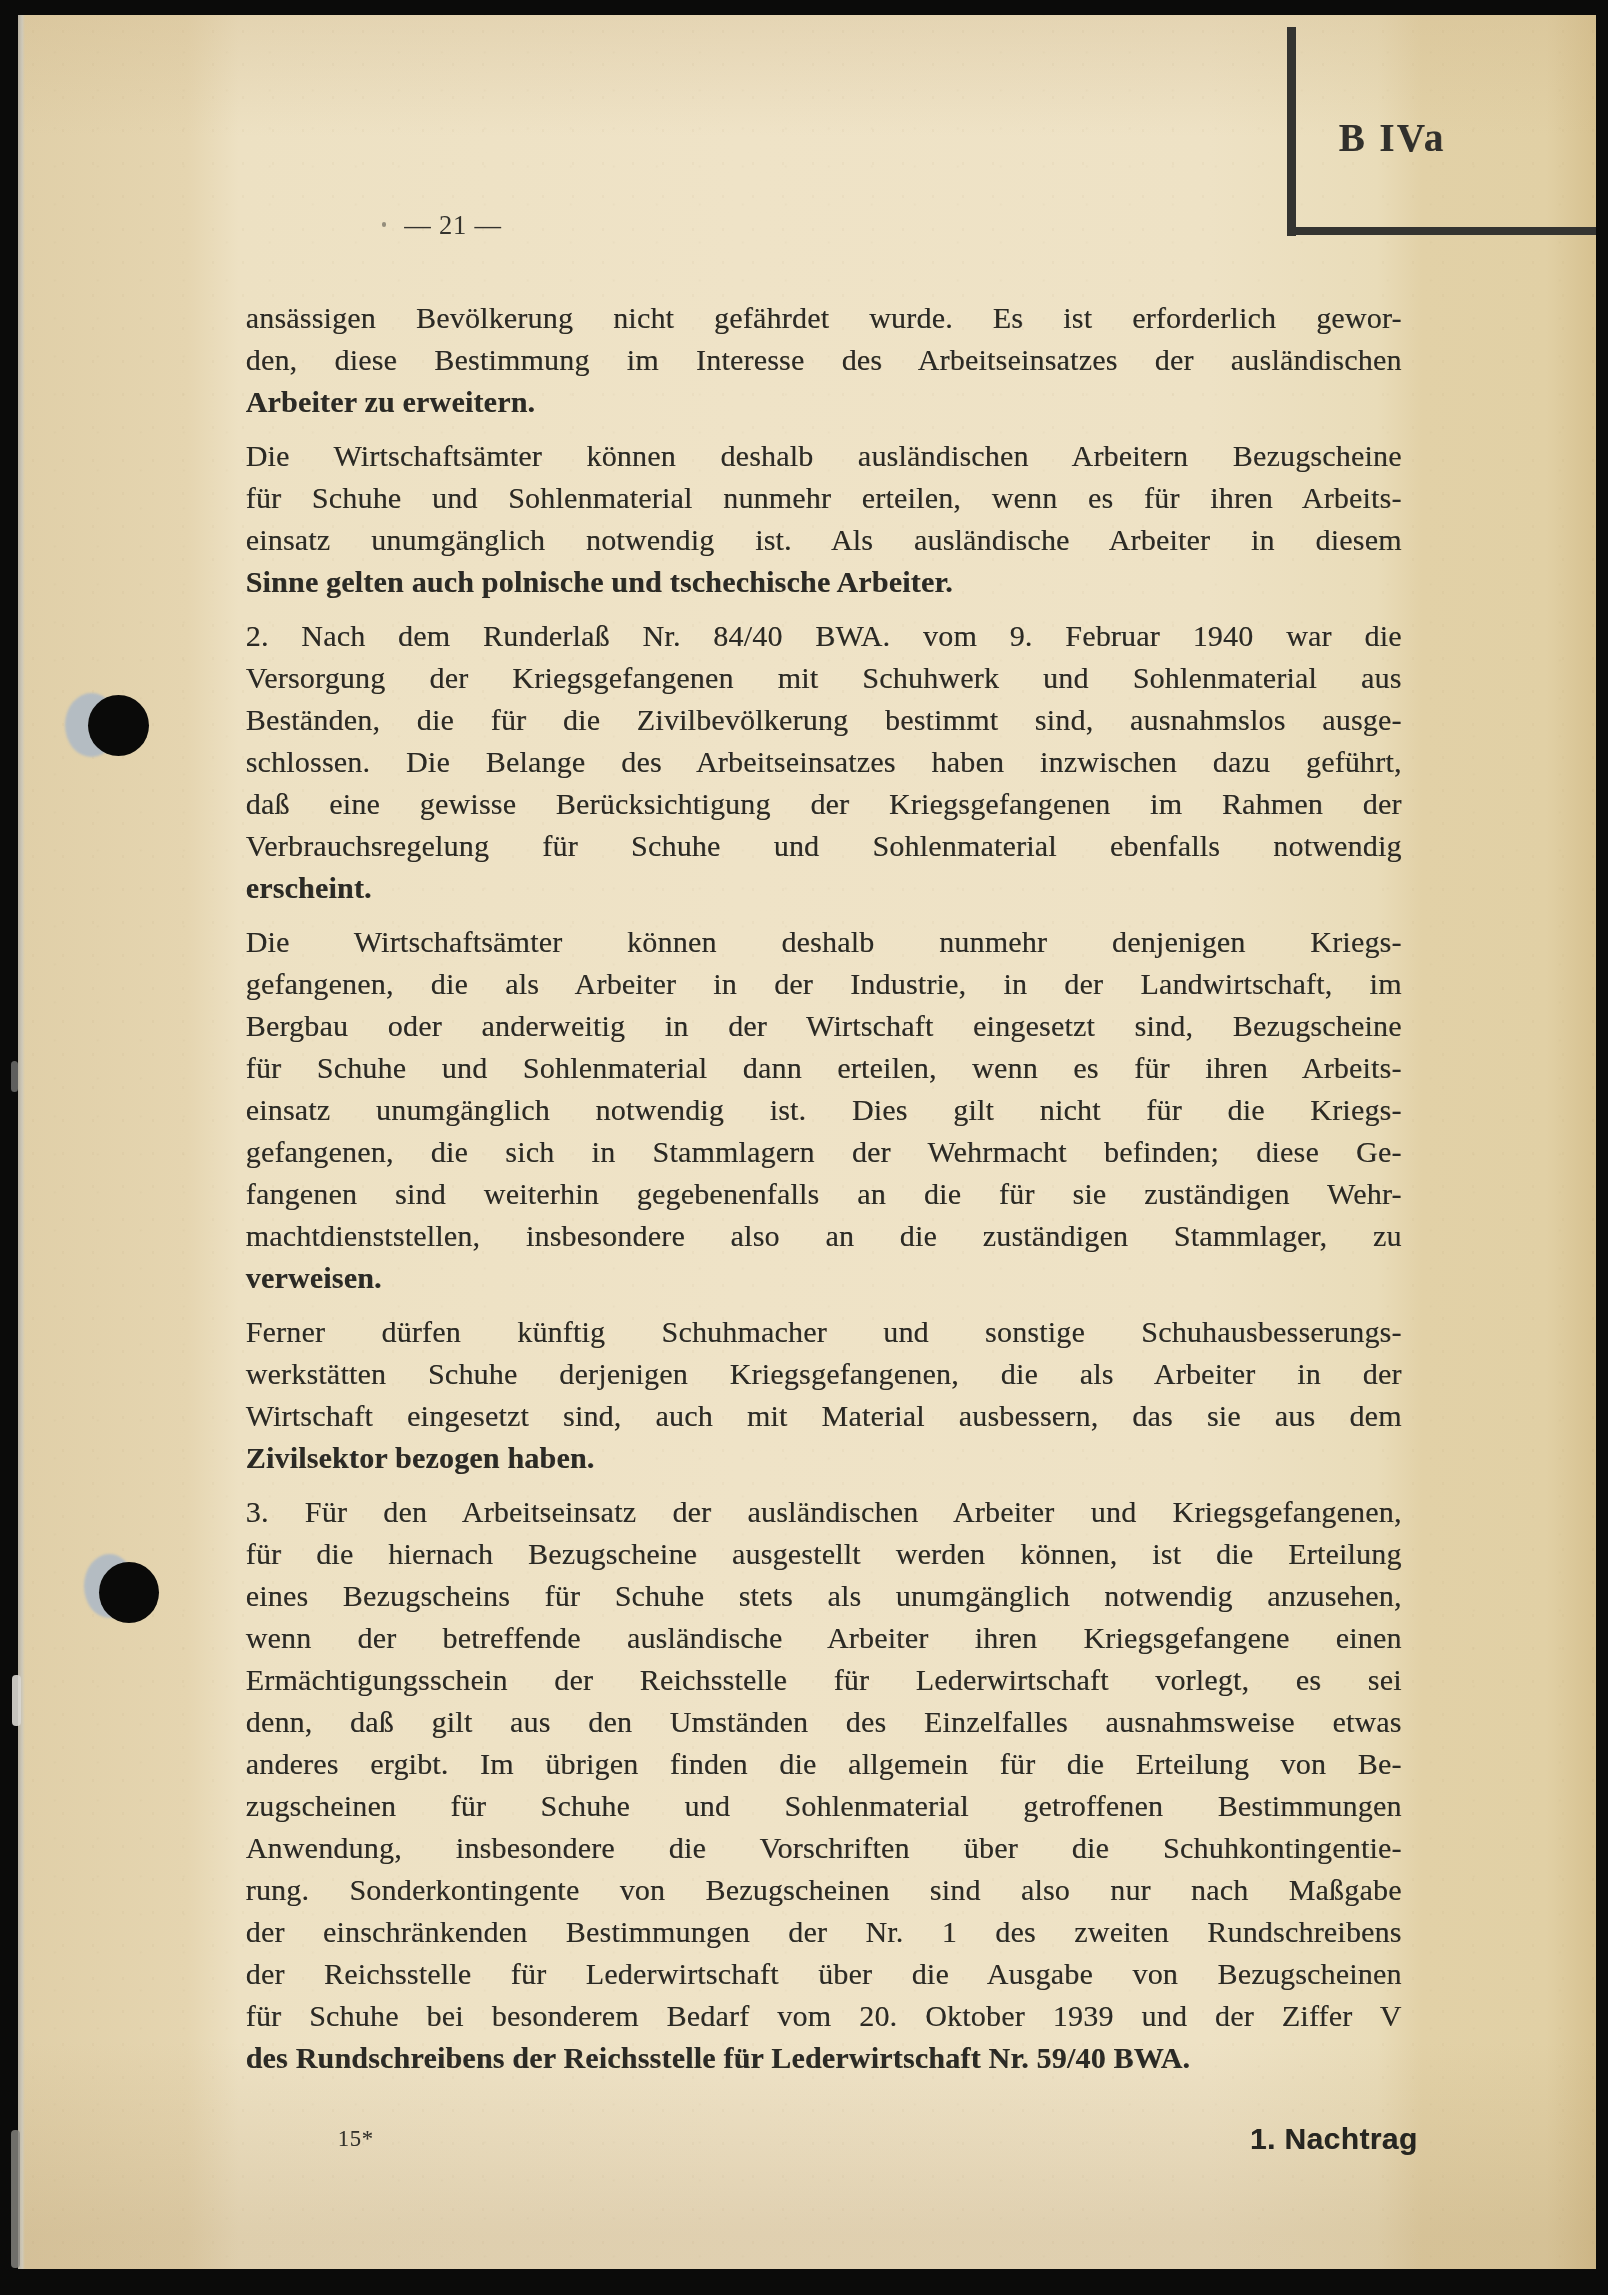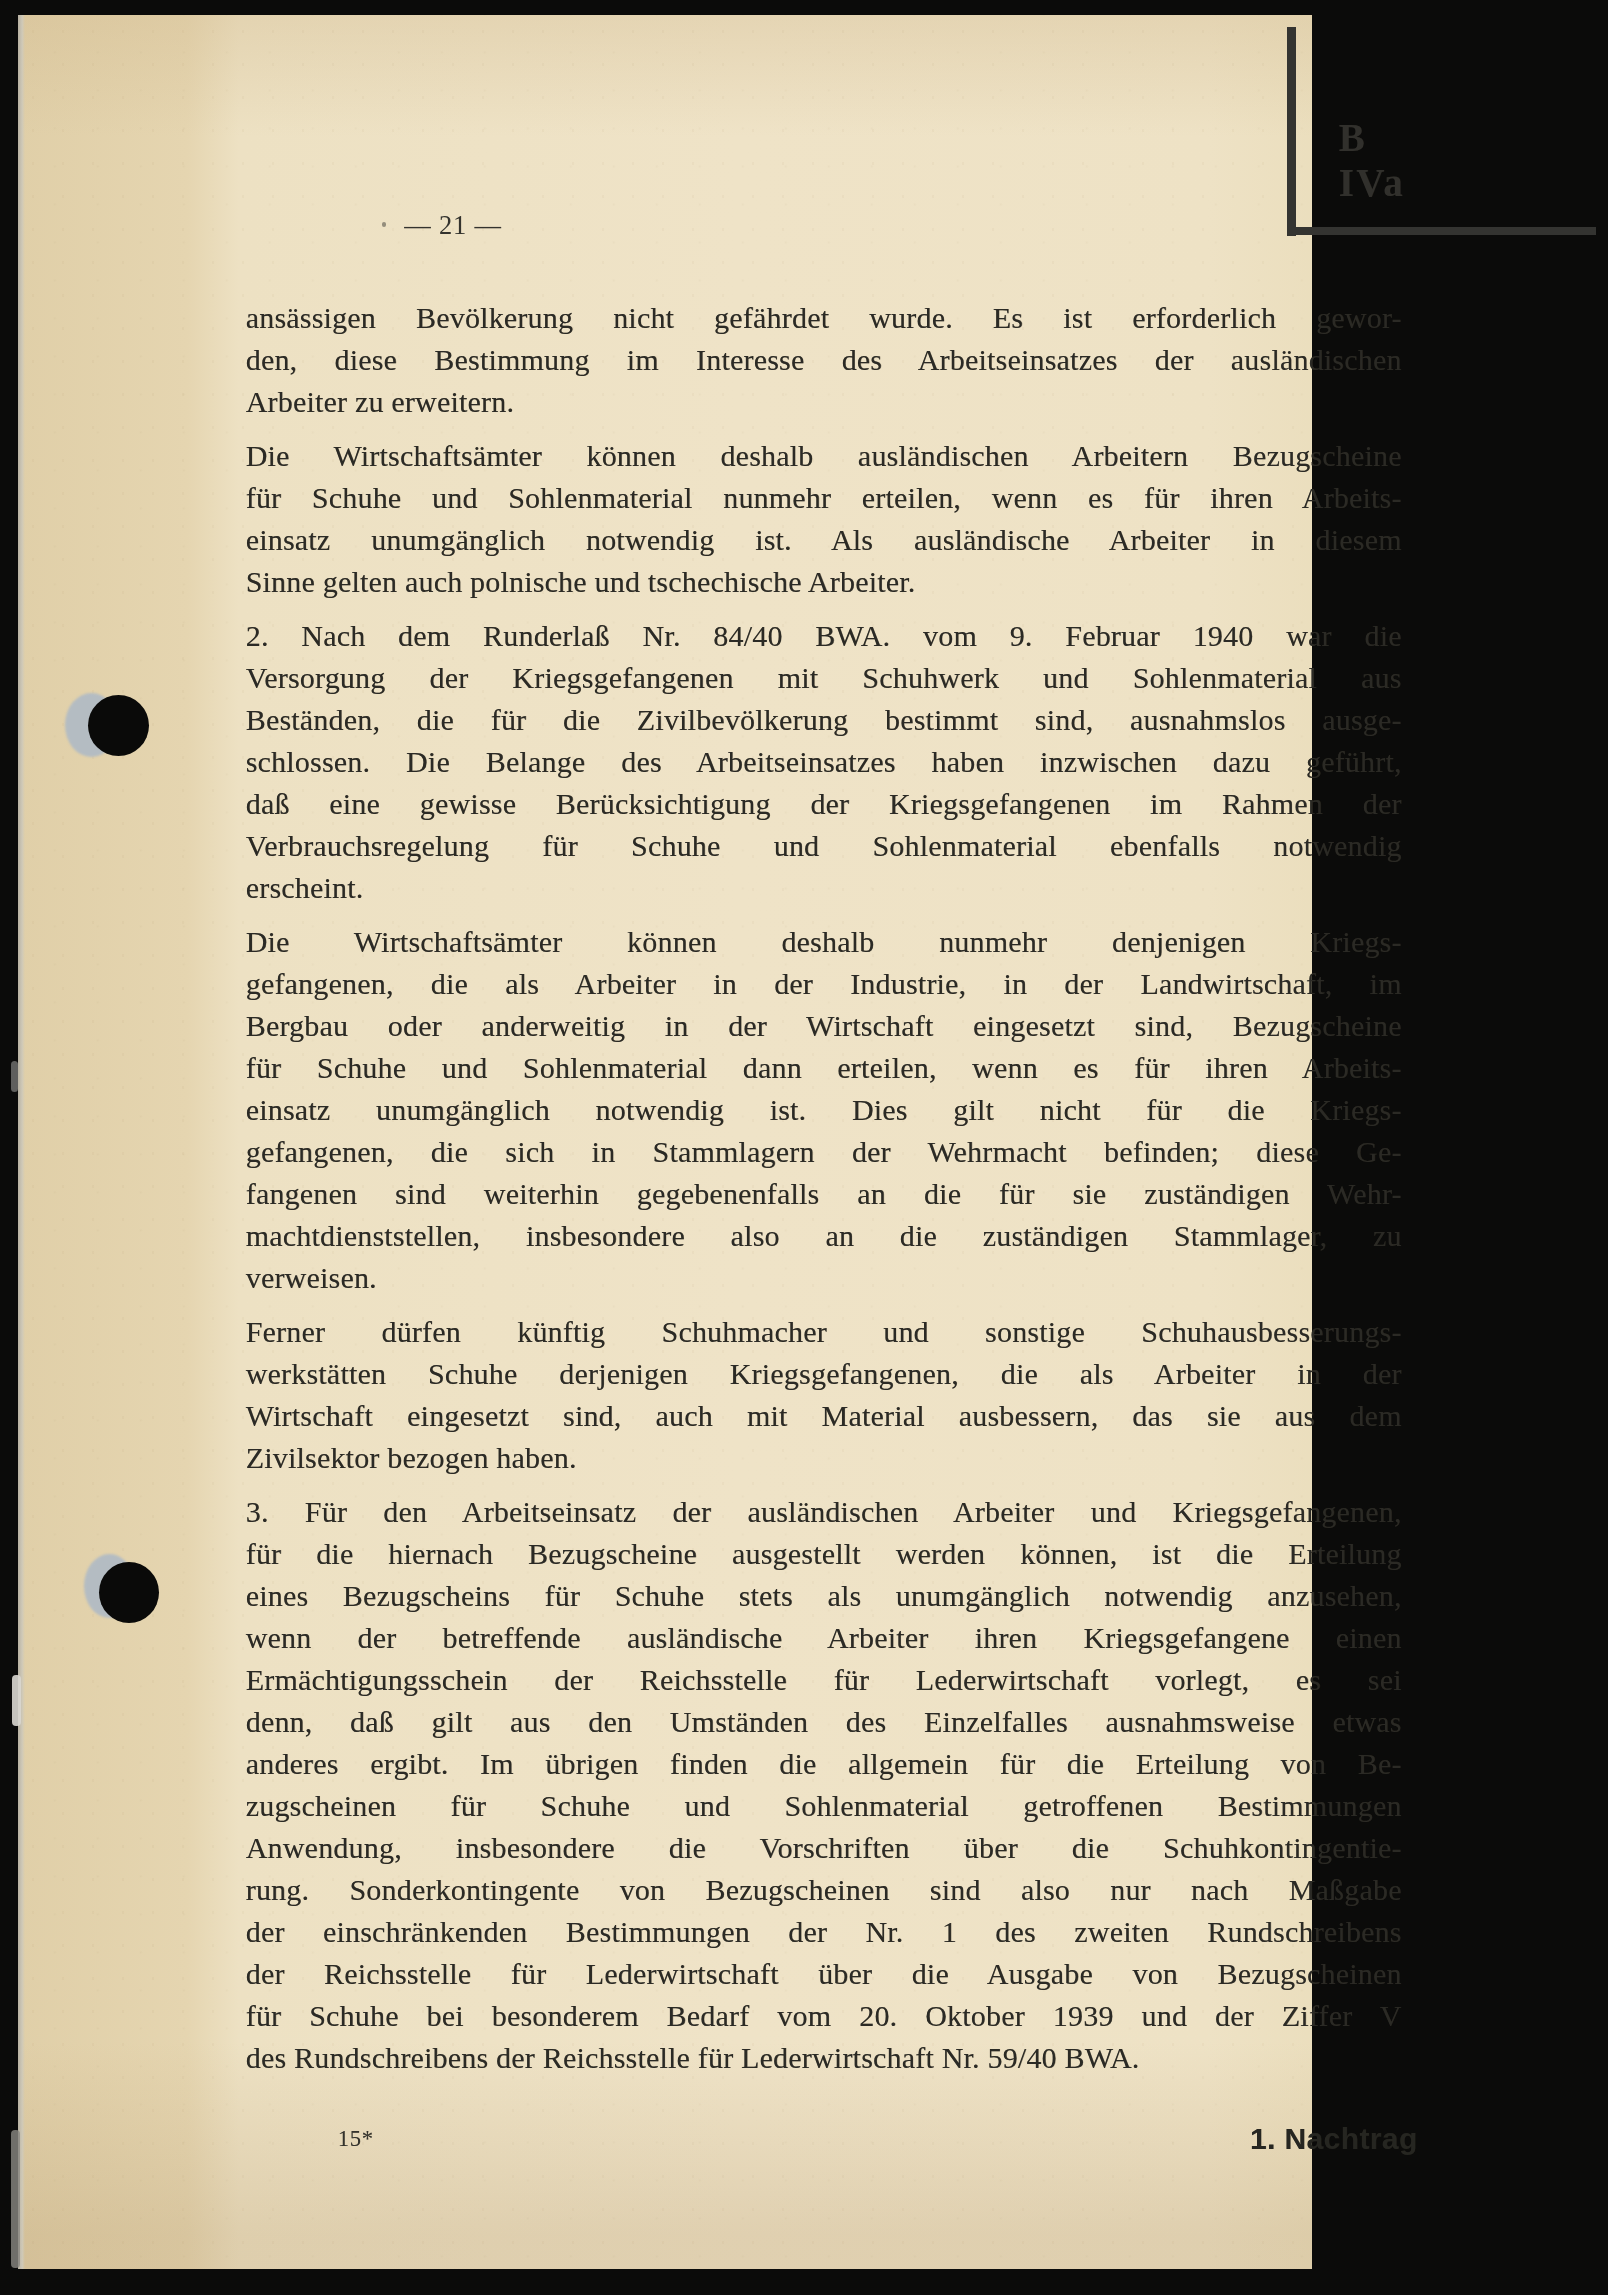--- a/index.html
+++ b/index.html
@@ -13,21 +13,21 @@
     background: #0b0b0a;
     overflow: hidden;
     font-family: "Liberation Serif", serif;
   }
 
   
   .paper {
     position: absolute;
     left: 17.7px;
     top: 14.5px;
-    width: 1294px;
+    width: 1578px;
     height: 2254px;
     background:
       radial-gradient(rgba(150,120,70,0.055) 1px, transparent 1.4px),
       radial-gradient(rgba(120,95,55,0.05) 0.8px, transparent 1.3px),
       linear-gradient(180deg, rgba(205,180,135,0.30) 0, rgba(205,180,135,0) 121px, rgba(205,180,135,0) 2027px, rgba(170,140,95,0.22) 2220px),
       linear-gradient(90deg, #e0cfa8 0, #e5d5b0 169px, #ede1c3 221px, #efe3c7 724px, #eee2c5 1190px, #e9dcb9 1359px, #e2d1a7 1404px, #e1d0a5 1528px, #d6c190 1578px);
     background-size: 30px 33px, 43px 38px, 100% 100%, 100% 100%;
     background-position: 0 0, 15.3px 18.5px, 0 0, 0 0;
   }
 
@@ -125,21 +125,21 @@
     text-shadow: 0.3px 0.3px 0.6px rgba(48,42,30,0.48);
     letter-spacing: 0.2px;
   }
   .para { margin: 0 0 12px 0; }
   .line {
     text-align: justify;
     text-align-last: justify;
     white-space: normal;
     margin-left: 30px;
   }
-  .line.last { text-align-last: left; }
+  .line.last { text-align-last: left; font-weight: bold; }
 
   
   .footer {
     position: absolute;
     left: 214px;
     top: 2067px;
     width: 1186px;
     height: 37px;
     margin-top: 40px;
   }

